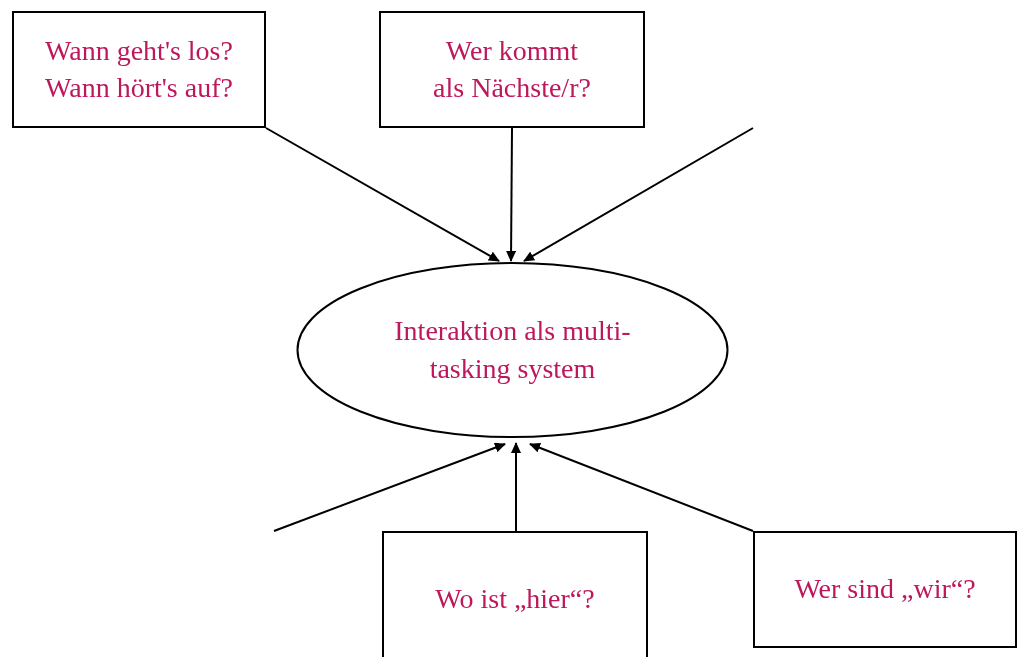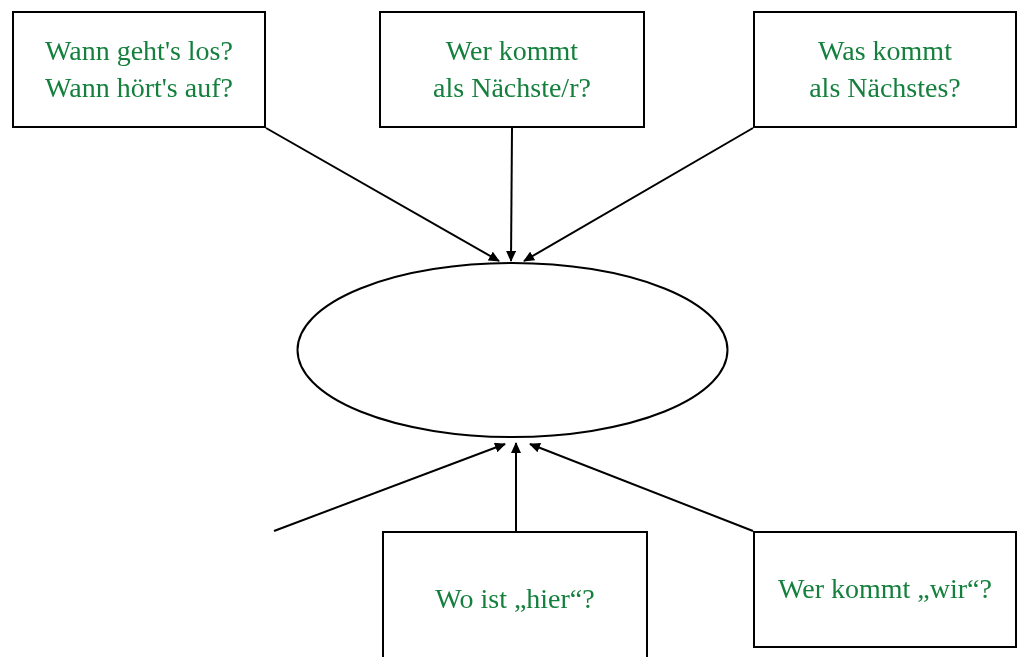--- a/index.html
+++ b/index.html
@@ -6,21 +6,21 @@
     margin: 0;
     padding: 0;
     background: #ffffff;
   }
   .stage {
     position: relative;
     width: 1024px;
     height: 657px;
     background: #ffffff;
     font-family: "Liberation Serif", "DejaVu Serif", serif;
-    color: #15803d;
+    color: #be185d;
     overflow: hidden;
   }
   .connectors {
     position: absolute;
     left: 0;
     top: 0;
     width: 1024px;
     height: 657px;
   }
   .connectors line {
@@ -91,28 +91,28 @@
   <div class="node-box box-top-left">
     <span>Wann geht's los?
 Wann hört's auf?</span>
   </div>
 
   <div class="node-box box-top-center">
     <span>Wer kommt
 als Nächste/r?</span>
   </div>
 
-  <div class="node-box box-top-right">
-    <span>Was kommt
-als Nächstes?</span>
-  </div>
 
 
   <div class="node-box box-bottom-center">
     <span>Wo ist „hier“?</span>
   </div>
 
   <div class="node-box box-bottom-right">
-    <span>Wer kommt „wir“?</span>
+    <span>Wer sind „wir“?</span>
   </div>
 
+  <div class="center-label">
+    <span>Interaktion als multi-
+tasking system</span>
+  </div>
 
 </div>
 
 </body></html>

